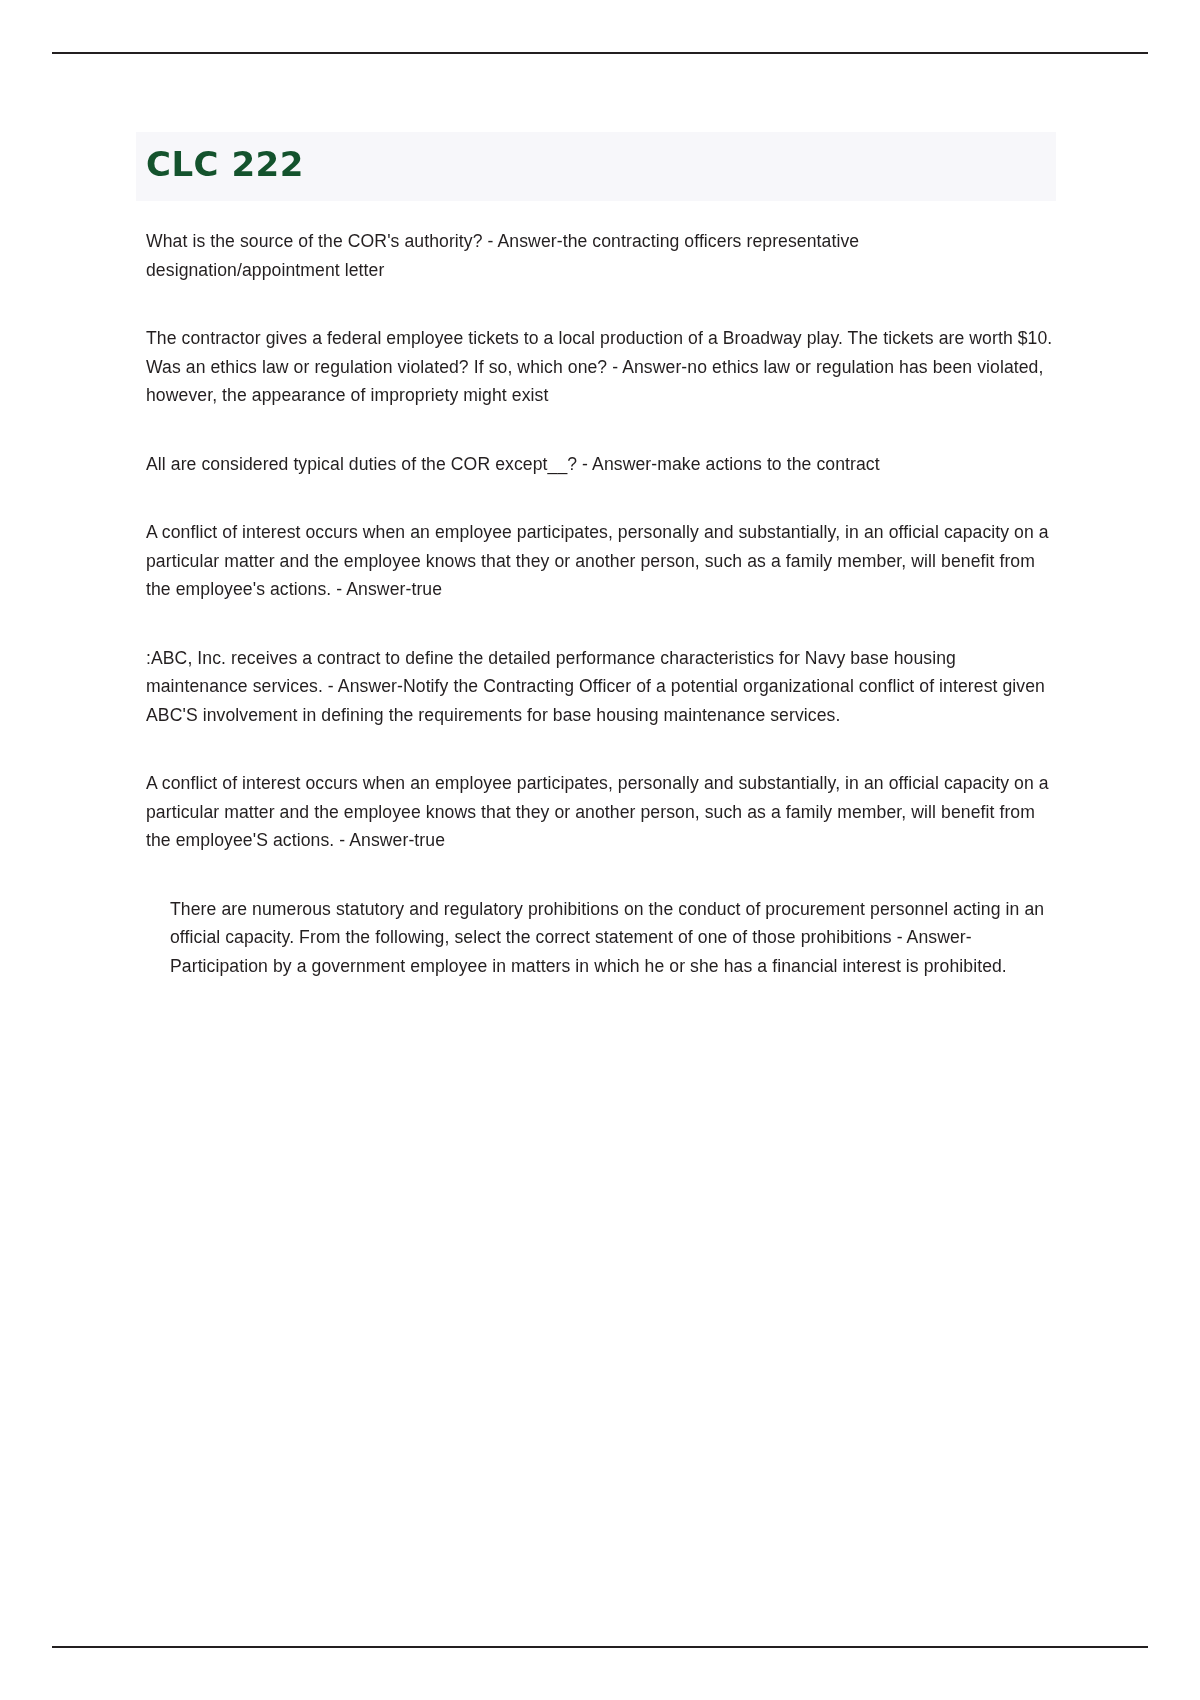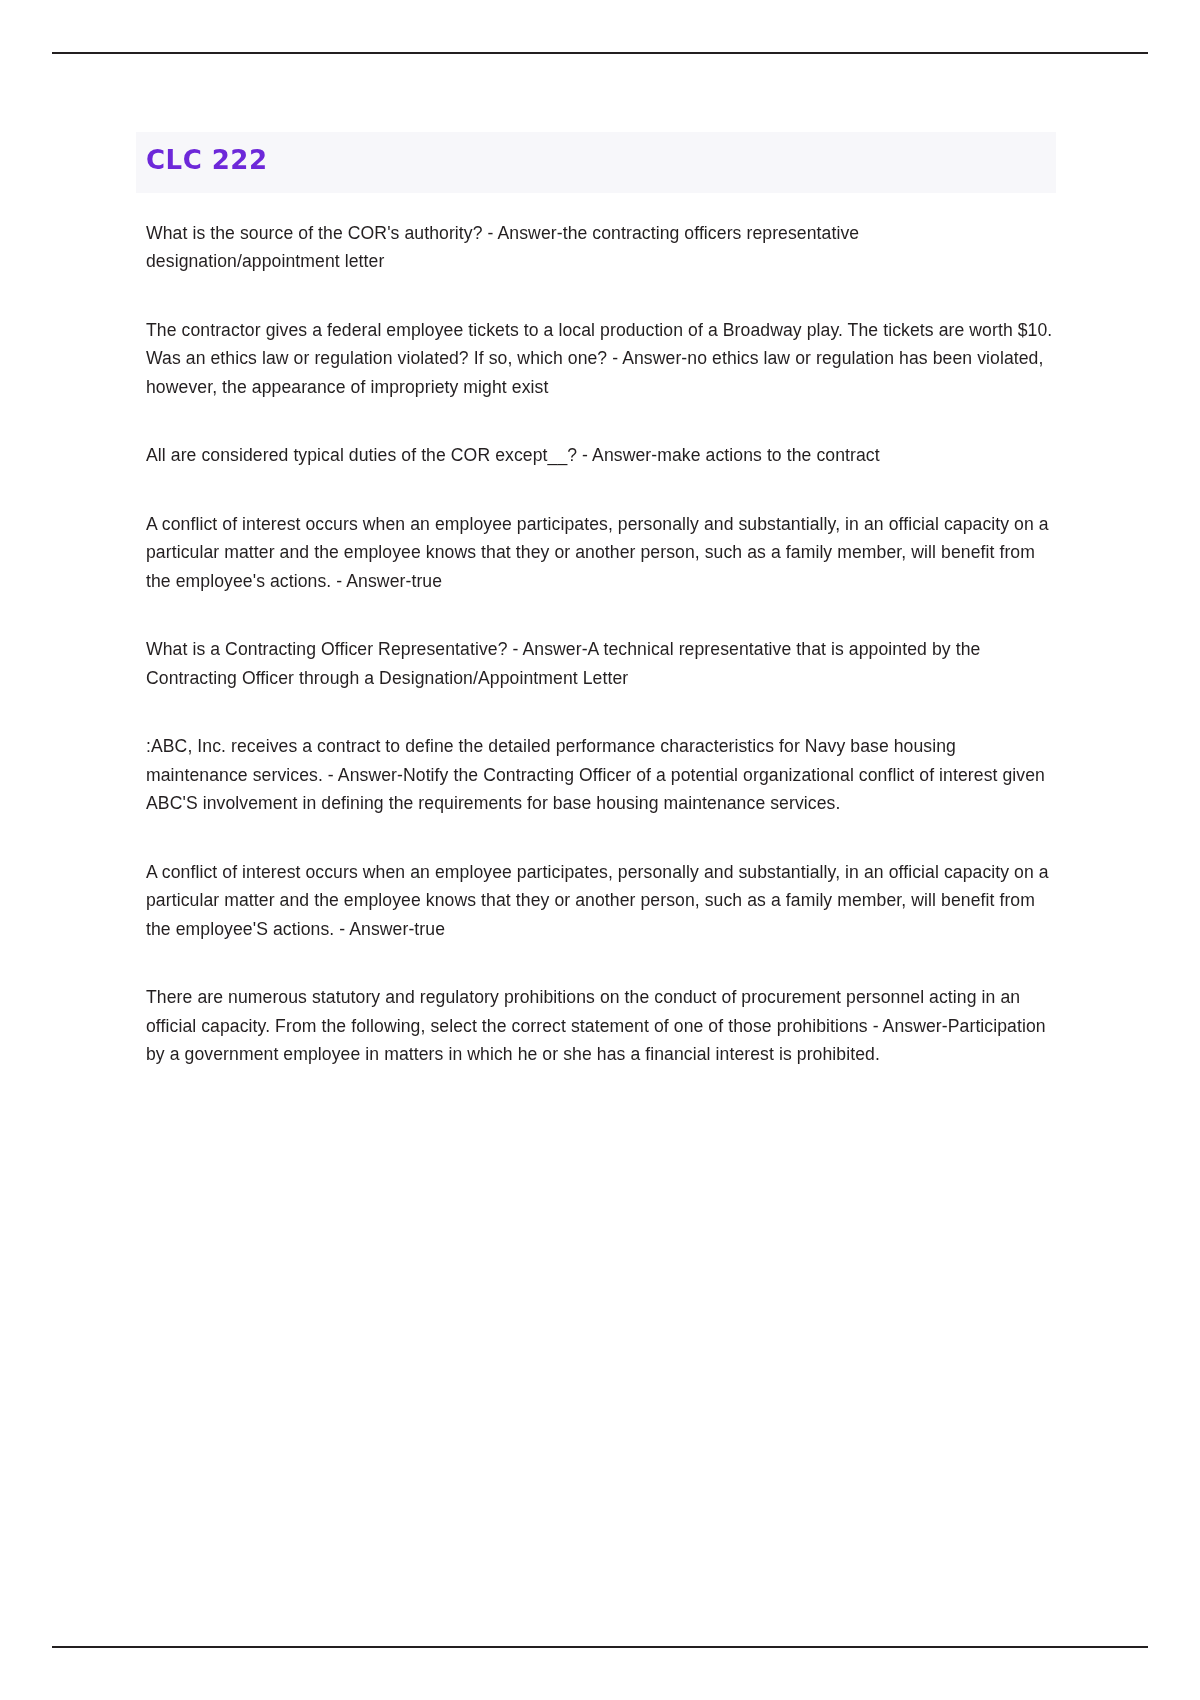--- a/index.html
+++ b/index.html
@@ -48,58 +48,58 @@
   }
   .title-band {
     background: #f7f7fa;
     padding: 14px 0 18px 0;
     margin: 0 0 26px -10px;
     width: 920px;
     box-sizing: border-box;
   }
   .doc-title {
     font-family: "DejaVu Sans", sans-serif;
-    font-size: 26px;
+    font-size: 34px;
     font-weight: bold;
-    color: #6d28d9;
+    color: #14532d;
     letter-spacing: 0.5px;
     margin: 0;
     padding-left: 10px;
     line-height: 1.1;
   }
   .qa-block {
     font-size: 17.6px;
     line-height: 1.62;
     color: #231f20;
     margin: 0 0 40px 0;
     text-align: left;
     letter-spacing: 0.005em;
   }
   .qa-block:last-child {
     margin-bottom: 0;
+    margin-left: 24px;
   }
 </style>
 </head>
 <body>
 
 <div class="page">
 
   <div class="rule-top"></div>
 
   <div class="content">
 
     <div class="title-band">
       <h1 class="doc-title">CLC 222</h1>
     </div>
 
     <p class="qa-block">What is the source of the COR's authority? - Answer-the contracting officers representative designation/appointment letter</p>
     <p class="qa-block">The contractor gives a federal employee tickets to a local production of a Broadway play. The tickets are worth $10. Was an ethics law or regulation violated? If so, which one? - Answer-no ethics law or regulation has been violated, however, the appearance of impropriety might exist</p>
     <p class="qa-block">All are considered typical duties of the COR except__? - Answer-make actions to the contract</p>
     <p class="qa-block">A conflict of interest occurs when an employee participates, personally and substantially, in an official capacity on a particular matter and the employee knows that they or another person, such as a family member, will benefit from the employee's actions. - Answer-true</p>
-    <p class="qa-block">What is a Contracting Officer Representative? - Answer-A technical representative that is appointed by the Contracting Officer through a Designation/Appointment Letter</p>
     <p class="qa-block">:ABC, Inc. receives a contract to define the detailed performance characteristics for Navy base housing maintenance services. - Answer-Notify the Contracting Officer of a potential organizational conflict of interest given ABC'S involvement in defining the requirements for base housing maintenance services.</p>
     <p class="qa-block">A conflict of interest occurs when an employee participates, personally and substantially, in an official capacity on a particular matter and the employee knows that they or another person, such as a family member, will benefit from the employee'S actions. - Answer-true</p>
     <p class="qa-block">There are numerous statutory and regulatory prohibitions on the conduct of procurement personnel acting in an official capacity. From the following, select the correct statement of one of those prohibitions - Answer-Participation by a government employee in matters in which he or she has a financial interest is prohibited.</p>
 
   </div>
 
   <div class="rule-bottom"></div>
 
 </div>
 

